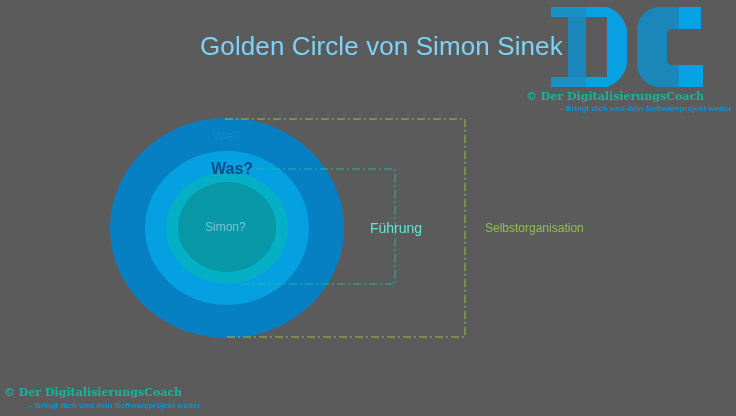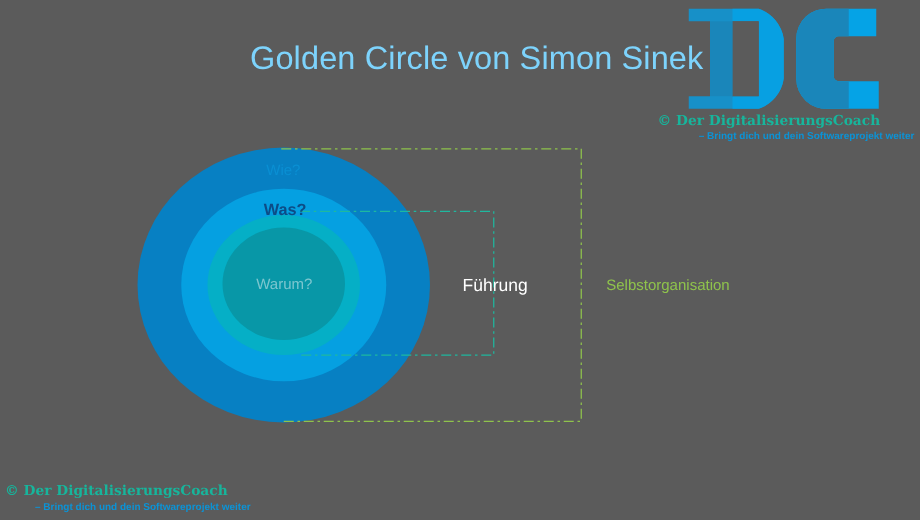--- a/index.html
+++ b/index.html
@@ -13,23 +13,23 @@
     }
     .logo { left: 549px; top: 5px; width: 156px; height: 84px; }
     .brand-script {
       font-family: "DejaVu Serif", serif; font-weight: bold;
       color: #17b59c; white-space: nowrap;
     }
     .brand-tag { color: #0b93d6; white-space: nowrap; font-weight: bold; }
     .diagram { left: 0; top: 0; width: 736px; height: 416px; }
     .lbl { white-space: nowrap; }
     .wie { left: 213px; top: 129px; font-size: 12px; color: #0a8fd3; }
-    .was { left: 211px; top: 160px; font-size: 13px; color: #0d4c86; font-weight: bold; }
+    .was { left: 211px; top: 160px; font-size: 16px; color: #0d4c86; font-weight: bold; }
     .warum { left: 205px; top: 220px; font-size: 12px; color: #7cc6cf; }
-    .fuehrung { left: 370px; top: 220px; font-size: 14px; color: #ffffff; text-align: right; }
+    .fuehrung { left: 370px; top: 220px; font-size: 14px; color: #5eead4; text-align: right; }
     .selbst { left: 473px; top: 221px; font-size: 12px; color: #8fc34c; margin-left: 12px; }
   </style>
 </head>
 <body>
 
 <div class="abs title">Golden Circle von Simon Sinek</div>
 
 <svg class="abs logo" viewBox="0 0 156 84">
 
   <g>
@@ -55,18 +55,18 @@
   <ellipse cx="227" cy="228" rx="61" ry="56" fill="#05afc6"></ellipse>
   <ellipse cx="227" cy="227" rx="49" ry="45" fill="#0897a7"></ellipse>
 
   <path d="M225 119 H465 V337 H225" fill="none" stroke="#8fc34c" stroke-width="1" stroke-dasharray="8 3 2 3"></path>
 
   <path d="M240 169 H395 V284 H240" fill="none" stroke="#1fb89f" stroke-width="1" stroke-dasharray="8 3 2 3"></path>
 </svg>
 
 <div class="abs lbl wie">Wie?</div>
 <div class="abs lbl was">Was?</div>
-<div class="abs lbl warum">Warum?</div>
+<div class="abs lbl warum">Simon?</div>
 <div class="abs lbl fuehrung">Führung</div>
 <div class="abs lbl selbst">Selbstorganisation</div>
 
 <div class="abs brand-script" style="left:4px; top:386px; font-size:11px;">© Der DigitalisierungsCoach</div>
 <div class="abs brand-tag" style="left:28px; top:401px; font-size:8px;">– Bringt dich und dein Softwareprojekt weiter</div>
 
 </body></html>

